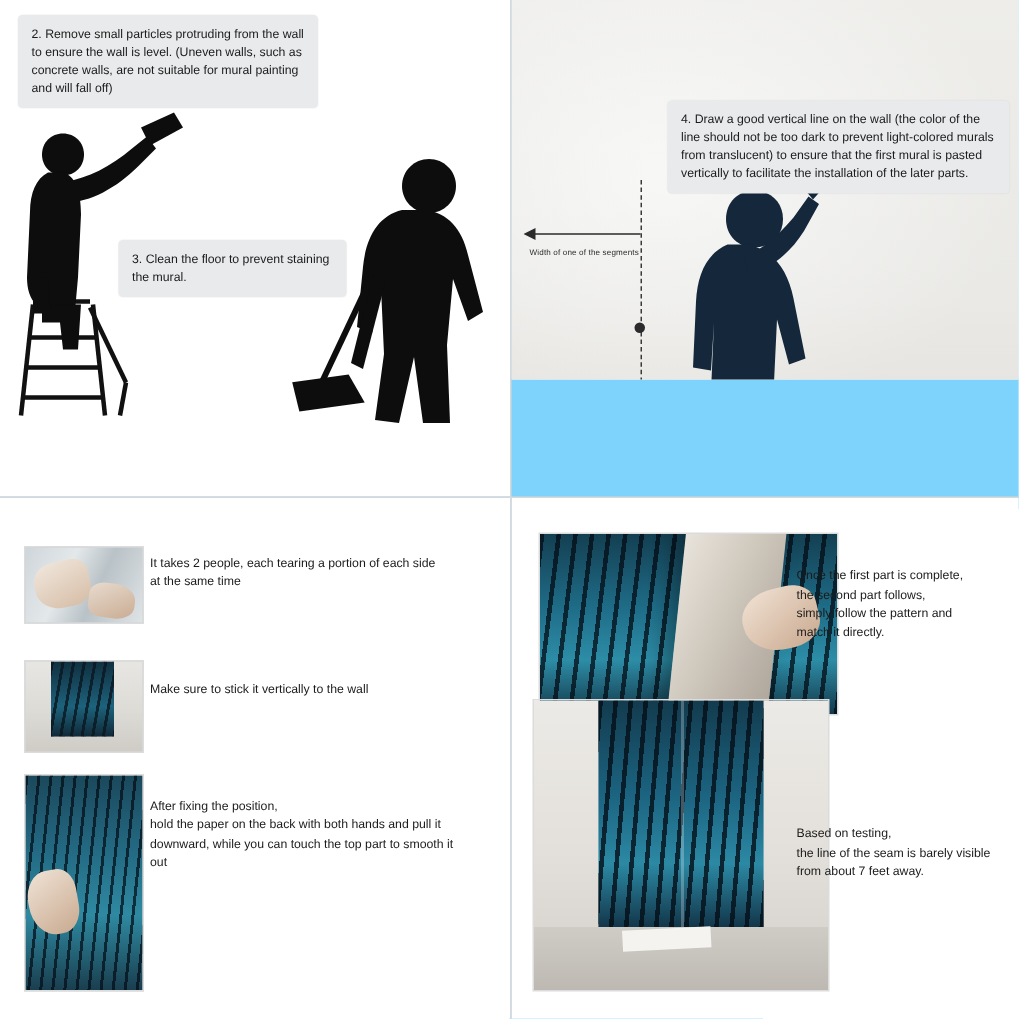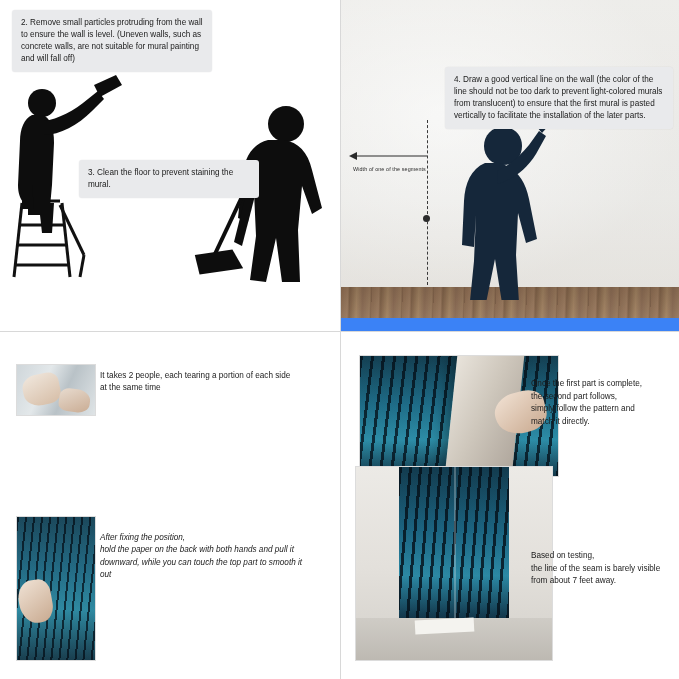--- a/index.html
+++ b/index.html
@@ -11,31 +11,31 @@
     width: 679px;
     height: 679px;
     font-family: "Liberation Sans", sans-serif;
     position: relative;
     overflow: hidden;
   }
   #page {
     position: relative;
     width: 679px;
     height: 679px;
-    background: #3b82f6;
+    background: #7dd3fc;
   }
 
   
   .quad {
     position: absolute;
     box-sizing: border-box;
     overflow: hidden;
   }
   .q-tl { left: 0; top: 0; width: 340px; height: 331px; background: #ffffff; }
-  .q-tr { left: 341px; top: 0; width: 338px; height: 318px; background: #ffffff; }
+  .q-tr { left: 341px; top: 0; width: 338px; height: 253px; background: #ffffff; }
   .q-bl { left: 0; top: 332px; width: 340px; height: 347px; background: #ffffff; }
   .q-br { left: 341px; top: 332px; width: 338px; height: 347px; background: #ffffff; }
 
   .divider-v {
     position: absolute;
     left: 340px;
     top: 0;
     width: 1px;
     height: 679px;
     background: #d8d8d8;
@@ -57,21 +57,21 @@
     font-size: 8.2px;
     line-height: 1.45;
     padding: 7px 9px;
     border-radius: 3px;
     box-sizing: border-box;
     box-shadow: 0 0 0 0.5px rgba(0,0,0,0.04);
   }
 
   
   .tl-callout-1 { left: 12px; top: 10px; width: 200px; }
-  .tl-callout-2 { left: 79px; top: 160px; width: 180px; }
+  .tl-callout-2 { left: 79px; top: 160px; width: 152px; }
 
   .silhouette { position: absolute; }
 
   
   .man-ladder {
     left: 10px;
     top: 55px;
     width: 130px;
     height: 230px;
   }
@@ -412,27 +412,34 @@
   <div class="q-bl" style="position:absolute;"></div>
 
   <div class="bl-row bl-row-1">
     <div class="thumb thumb-1">
       <div class="art-hands"></div>
     </div>
     <div class="bl-text" style="width:225px;">It takes 2 people, each tearing a portion of each side
  at the same time</div>
   </div>
 
+  <div class="bl-row bl-row-2">
+    <div class="thumb thumb-2">
+      <div class="art-wallroom"></div>
+      <div class="art-forest" style="left:22%; right:24%; top:0; bottom:16%; position:absolute;"></div>
+    </div>
+    <div class="bl-text" style="width:215px; margin-top:14px;">Make sure to stick it vertically to the wall</div>
+  </div>
 
   <div class="bl-row bl-row-3">
     <div class="thumb thumb-3">
       <div class="art-forest lighter"></div>
       <div style="position:absolute; left:2%; top:44%; width:42%; height:30%; background:linear-gradient(150deg,#f0e3d6,#c8a98f); border-radius:45% 35% 40% 50%; transform:rotate(-10deg);"></div>
     </div>
-    <div class="bl-text" style="width:215px; margin-top:16px;font-style:italic;">After fixing the position,
+    <div class="bl-text" style="width:215px; margin-top:16px;">After fixing the position,
 hold the paper on the back with both hands and pull it downward, while you can touch the top part to smooth it out</div>
   </div>
 
   <div class="quad q-br">
 
     <div class="br-photo-1">
       <div class="scene-hang">
         <div class="peel"></div>
         <div class="hand"></div>
       </div>

